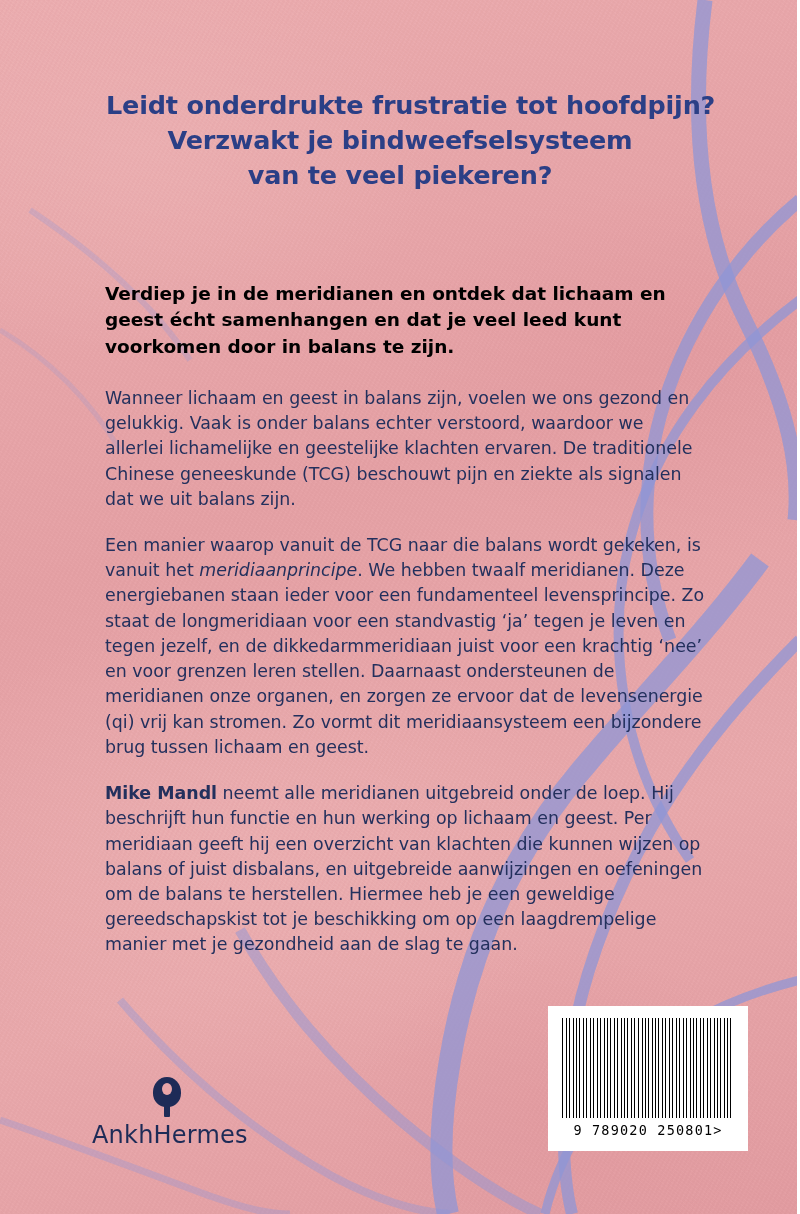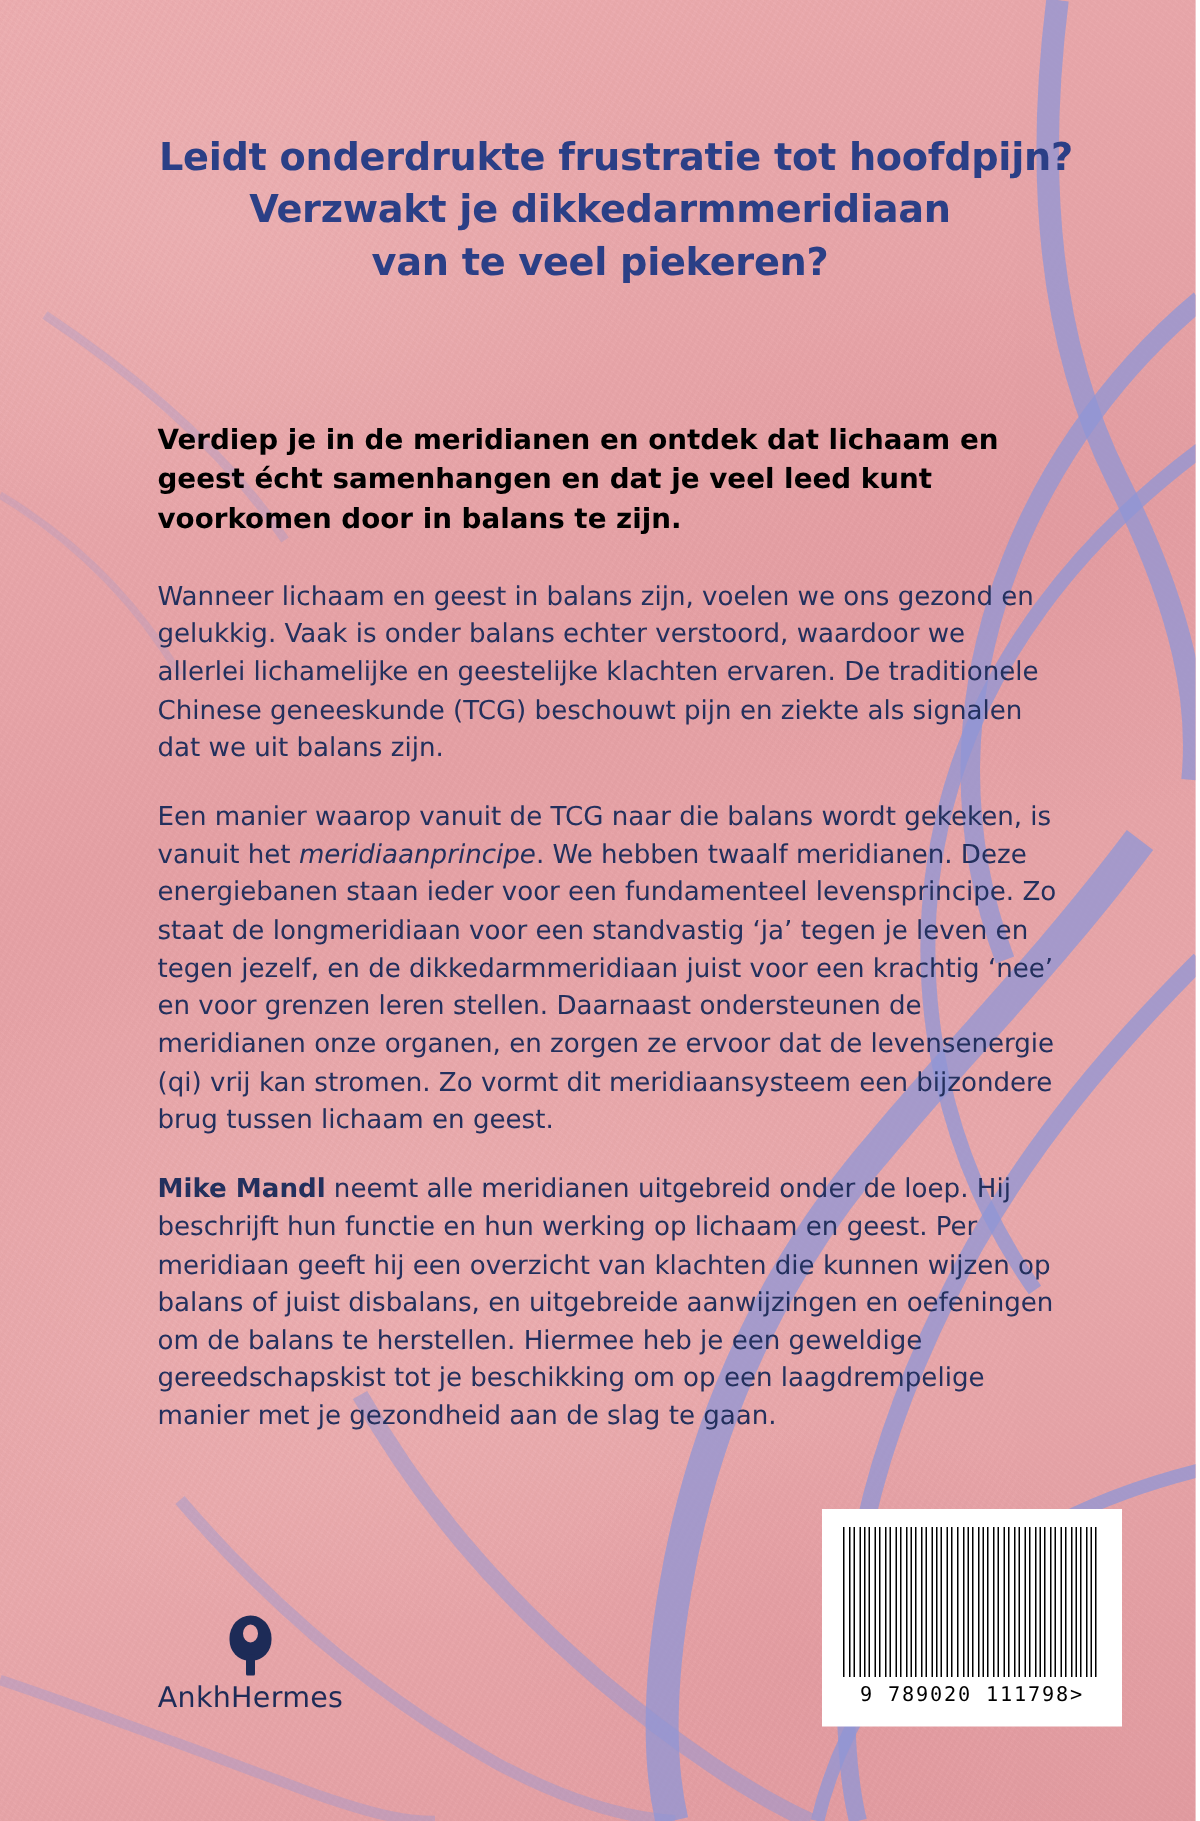--- a/index.html
+++ b/index.html
@@ -121,21 +121,21 @@
   .logo-mark .stem {
     position: absolute;
     left: 14px;
     top: 26px;
     width: 6px;
     height: 14px;
     background: #1d2b57;
     border-radius: 1px;
   }
   .logo-text {
-    font-size: 19px;
+    font-size: 24px;
     color: #1d2b57;
     font-weight: 400;
     letter-spacing: 0.2px;
   }
 
   
   .barcode-box {
     position: absolute;
     left: 548px;
     top: 1006px;
@@ -194,21 +194,21 @@
       <path d="M0,1120 C60,1140 140,1170 210,1196 C250,1210 270,1214 290,1214" stroke-width="7" stroke-opacity="0.35"></path>
       <path d="M30,210 C90,250 150,300 190,360" stroke-width="6" stroke-opacity="0.28"></path>
       <path d="M0,330 C50,360 90,400 120,450" stroke-width="5" stroke-opacity="0.22"></path>
     </g>
   </svg>
 
   <div class="content">
 
     <div class="headline">
       <div class="hl-1">Leidt onderdrukte frustratie tot hoofdpijn?</div>
-      <div class="hl-3">Verzwakt je dikkedarmmeridiaan</div>
+      <div class="hl-3">Verzwakt je bindweefselsysteem</div>
       <div class="hl-4">van te veel piekeren?</div>
     </div>
 
     <div class="body-col">
       <p class="lede">Verdiep je in de meridianen en ontdek dat lichaam en geest écht samenhangen en dat je veel leed kunt voorkomen door in balans te zijn.</p>
       <p class="para">Wanneer lichaam en geest in balans zijn, voelen we ons gezond en gelukkig. Vaak is onder balans echter verstoord, waardoor we allerlei lichamelijke en geestelijke klachten ervaren. De traditionele Chinese geneeskunde (TCG) beschouwt pijn en ziekte als signalen dat we uit balans zijn.</p>
       <p class="para">
         <span>Een manier waarop vanuit de TCG naar die balans wordt gekeken, is vanuit het </span><em>meridiaanprincipe</em><span>. We hebben twaalf meridianen. Deze energiebanen staan ieder voor een fundamenteel levensprincipe. Zo staat de longmeridiaan voor een standvastig ‘ja’ tegen je leven en tegen jezelf, en de dikkedarmmeridiaan juist voor een krachtig ‘nee’ en voor grenzen leren stellen. Daarnaast ondersteunen de meridianen onze organen, en zorgen ze ervoor dat de levensenergie (qi) vrij kan stromen. Zo vormt dit meridiaansysteem een bijzondere brug tussen lichaam en geest.</span>
       </p>
       <p class="para">
@@ -321,18 +321,18 @@
           <i style="width: 2px;"></i>
           <i style="width: 3px; background: transparent;"></i>
           <i style="width: 1px;"></i>
           <i style="width: 2px; background: transparent;"></i>
           <i style="width: 1px;"></i>
           <i style="width: 1px; background: transparent;"></i>
           <i style="width: 3px;"></i>
           <i style="width: 2px; background: transparent;"></i>
         </div>
       <div class="barcode-num">
-        <span>9 789020 111798</span><span>&gt;</span>
+        <span>9 789020 250801</span><span>&gt;</span>
       </div>
     </div>
 
   </div>
 </div>
 
 </body></html>

